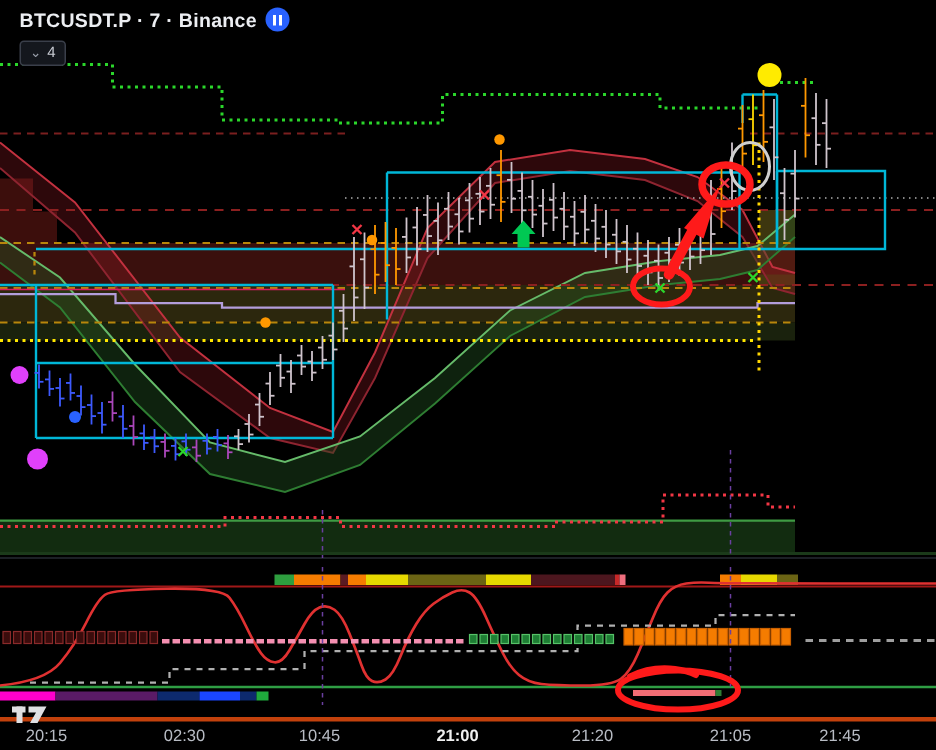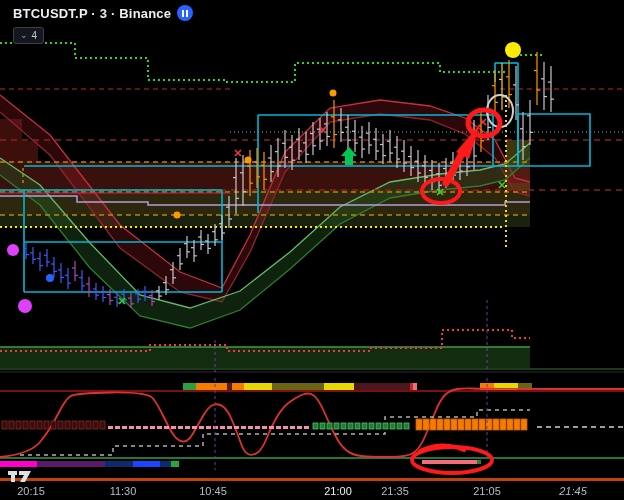--- a/index.html
+++ b/index.html
@@ -13,21 +13,21 @@
            align-items:center;justify-content:center;}
   .statbtn .b{display:inline-block;width:2px;height:7px;background:#fff;margin:0 1px;}
   .tfbtn{position:absolute;left:13px;top:27px;height:15px;padding:0 6px;background:#14171d;
          border:1px solid #3a3f4a;border-radius:3px;color:#c9ccd4;font-size:10px;
          display:flex;align-items:center;gap:4px;z-index:30;cursor:pointer;}
   .tfbtn .chev{font-size:9px;color:#9aa0ab;line-height:1;}
   .axis{position:absolute;left:0;top:478px;width:624px;height:22px;background:#000;
         border-top:3px solid #c2410c;z-index:20;}
   .axis span{position:absolute;top:4px;transform:translateX(-50%);color:#b8bcc4;
              font-size:11px;}
-  .axis span.bold{color:#f0f0f0;font-weight:normal;margin-left:33px;}
+  .axis span.bold{color:#f0f0f0;font-weight:bold;}
   .tvlogo{position:absolute;left:7px;top:468px;z-index:25;}
 </style>
 </head>
 <body>
 
 <div class="stage">
 
   <svg id="chart" width="624" height="500">
     <g id="g-bands">
         <rect x="0" y="162" width="530" height="28" fill="rgba(96,26,22,0.6)"></rect>
@@ -452,40 +452,40 @@
         <ellipse cx="441" cy="191" rx="19" ry="12" fill="none" stroke="#fe1a1a" stroke-width="4"></ellipse>
         <ellipse cx="484" cy="123" rx="16" ry="13" fill="none" stroke="#fe1a1a" stroke-width="5"></ellipse>
         <line x1="446" y1="183" x2="466" y2="146" stroke="#fe1a1a" stroke-width="7" stroke-linecap="round"></line>
         <polygon points="456,152 480,124 469,159" fill="#fe1a1a"></polygon>
         <ellipse cx="452" cy="460" rx="40" ry="13" fill="none" stroke="#fe1a1a" stroke-width="4"></ellipse>
         <path d="M420,451 q14,-7 30,-5 q8,1 14,4" fill="none" stroke="#fe1a1a" stroke-width="4" stroke-linecap="round"></path>
       </g>
   </svg>
 
   <div class="hdr">
-    <span class="sym">BTCUSDT.P · 3 · Binance</span>
+    <span class="sym">BTCUSDT.P · 7 · Binance</span>
     <span class="statbtn">
         <span class="b"></span>
         <span class="b"></span>
       </span>
   </div>
 
   <div class="tfbtn">
     <span class="chev">⌄</span>
     <span>4</span>
   </div>
 
   <div class="axis" id="timeaxis">
       <span style="left: 31px;">20:15</span>
-      <span style="left: 123px;">11:30</span>
+      <span style="left: 123px;">02:30</span>
       <span style="left: 213px;">10:45</span>
       <span class="bold" style="left: 305px;">21:00</span>
-      <span style="left: 395px;">21:35</span>
+      <span style="left: 395px;">21:20</span>
       <span style="left: 487px;">21:05</span>
-      <span style="left: 573px; font-style: italic;">21:45</span>
+      <span style="left: 560px;">21:45</span>
     </div>
 
   <svg class="tvlogo" width="26" height="16">
     <rect x="1" y="3" width="9" height="4" fill="#dfe0e3"></rect>
     <rect x="4" y="3" width="4" height="11" fill="#dfe0e3"></rect>
     <polygon points="12,3 24,3 18,14 13,14 17,7 12,7" fill="#dfe0e3"></polygon>
   </svg>
 </div>
 
 </body></html>

